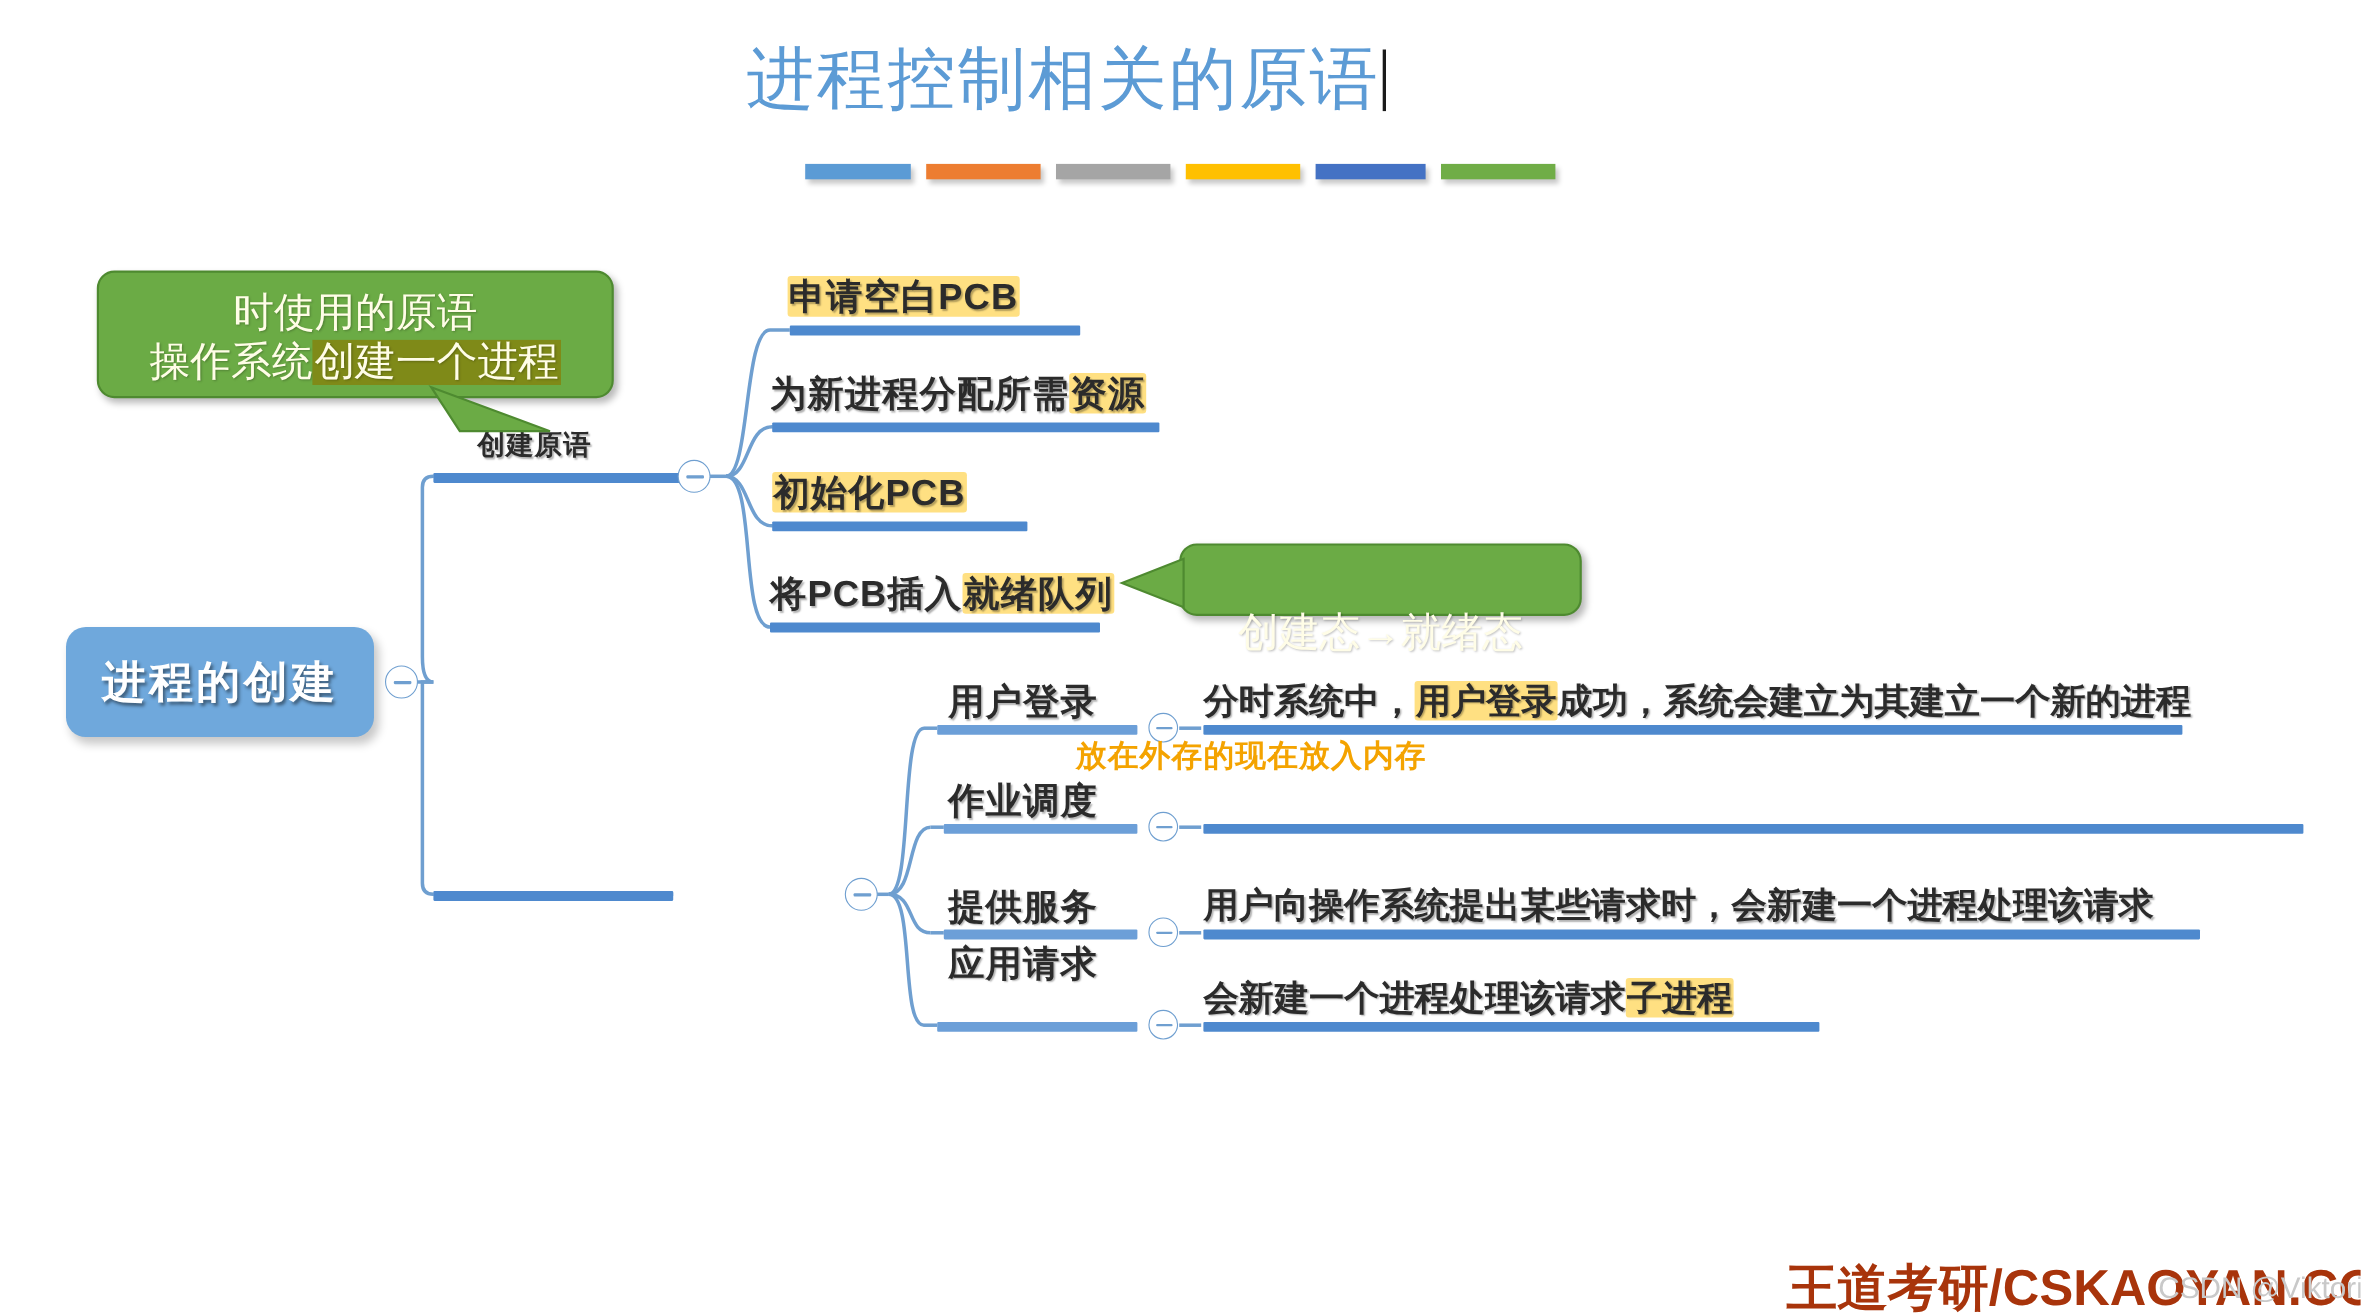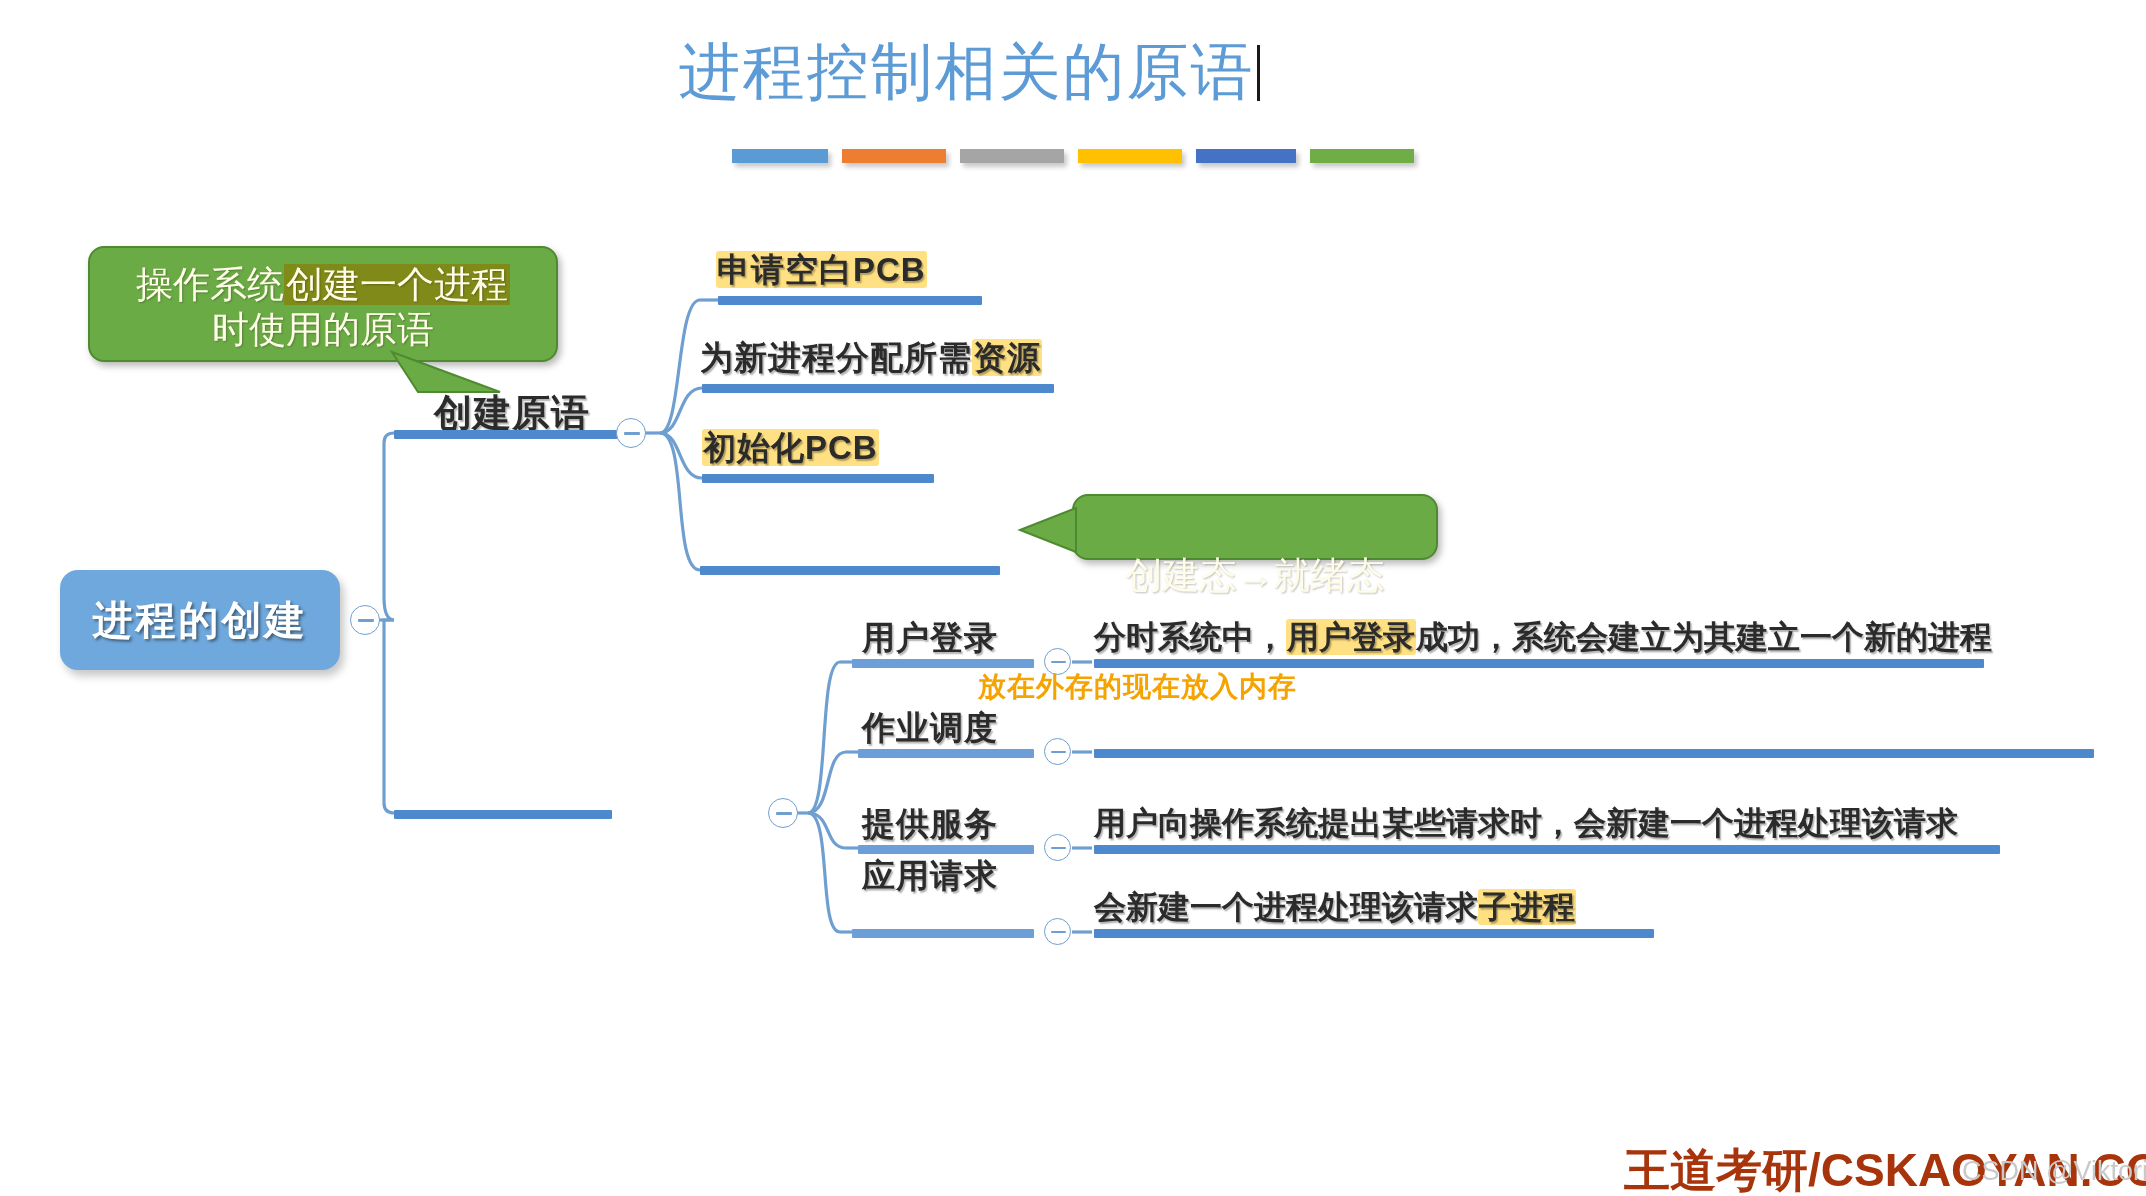--- a/index.html
+++ b/index.html
@@ -56,21 +56,21 @@
   .rootnode span{
     color:#ffffff;font-size:40px;font-weight:bold;letter-spacing:3px;
     text-shadow:2px 2px 3px rgba(0,0,0,.45);
   }
 
   
   .node{
     position:absolute;white-space:nowrap;color:#2b2b2b;
     text-shadow:1.5px 1.5px 1.5px rgba(0,0,0,.30);
   }
-  .branchlabel{font-size:38px;font-weight:bold;letter-spacing:1px;}
+  .branchlabel{font-size:25px;font-weight:bold;letter-spacing:1px;}
   .leaflabel{font-size:33px;font-weight:bold;letter-spacing:1px;}
   .detail{font-size:32px;font-weight:bold;letter-spacing:0px;}
 
   
   .ubar{position:absolute;height:9px;background:#4E89CE;border-radius:1px;}
   .ubar.soft{background:#6C9FD8;}
 
   mark.hl{background:#FFE082;color:inherit;padding:0 1px;border-radius:3px;}
 
   
@@ -172,20 +172,23 @@
   <div class="node leaflabel" style="left:700px;top:336px;">
     <span>为新进程分配所需</span><mark class="hl">资源</mark>
   </div>
   <div class="ubar" style="left:702px;top:384px;width:352px;"></div>
 
   <div class="node leaflabel" style="left:702px;top:426px;">
     <mark class="hl">初始化PCB</mark>
   </div>
   <div class="ubar" style="left:702px;top:474px;width:232px;"></div>
 
+  <div class="node leaflabel" style="left:700px;top:518px;">
+    <span>将PCB插入</span><mark class="hl">就绪队列</mark>
+  </div>
   <div class="ubar" style="left:700px;top:566px;width:300px;"></div>
 
   <div class="ubar" style="left:394px;top:810px;width:218px;"></div>
   <div class="toggle" style="left:768px;top:798px;"></div>
 
   <div class="node leaflabel" style="left:862px;top:616px;">用户登录</div>
   <div class="ubar soft" style="left:852px;top:659px;width:182px;"></div>
   <div class="toggle sm" style="left:1044px;top:648px;"></div>
   <div class="node detail" style="left:1094px;top:616px;">
     <span>分时系统中，</span><mark class="hl">用户登录</mark><span>成功，系统会建立为其建立一个新的进程</span>
@@ -210,22 +213,22 @@
   <div class="node leaflabel" style="left:862px;top:854px;text-align:center;">应用请求</div>
   <div class="ubar soft" style="left:852px;top:929px;width:182px;"></div>
   <div class="toggle sm" style="left:1044px;top:918px;"></div>
   <div class="node detail" style="left:1094px;top:886px;">
     <span>会新建一个进程处理该请求</span><mark class="hl">子进程</mark>
   </div>
   <div class="ubar" style="left:1094px;top:929px;width:560px;"></div>
 
   <div class="callout" style="left:88px;top:246px;width:466px;height:112px;">
     <div class="ctext">
+      <div>时使用的原语</div>
       <div><span>操作系统</span><mark>创建一个进程</mark></div>
-      <div>时使用的原语</div>
     </div>
   </div>
   <svg class="links" viewBox="0 0 2146 1196">
     <path d="M 392,352 L 500,392 L 418,392 Z" fill="#6BAB45" stroke="#4E8A30" stroke-width="2"></path>
   </svg>
 
   <div class="callout" style="left:1072px;top:494px;width:362px;height:62px;">
     <div class="ctext" style="padding:9px 14px;margin-top:48px;">创建态→就绪态</div>
   </div>
   <svg class="links" viewBox="0 0 2146 1196">

